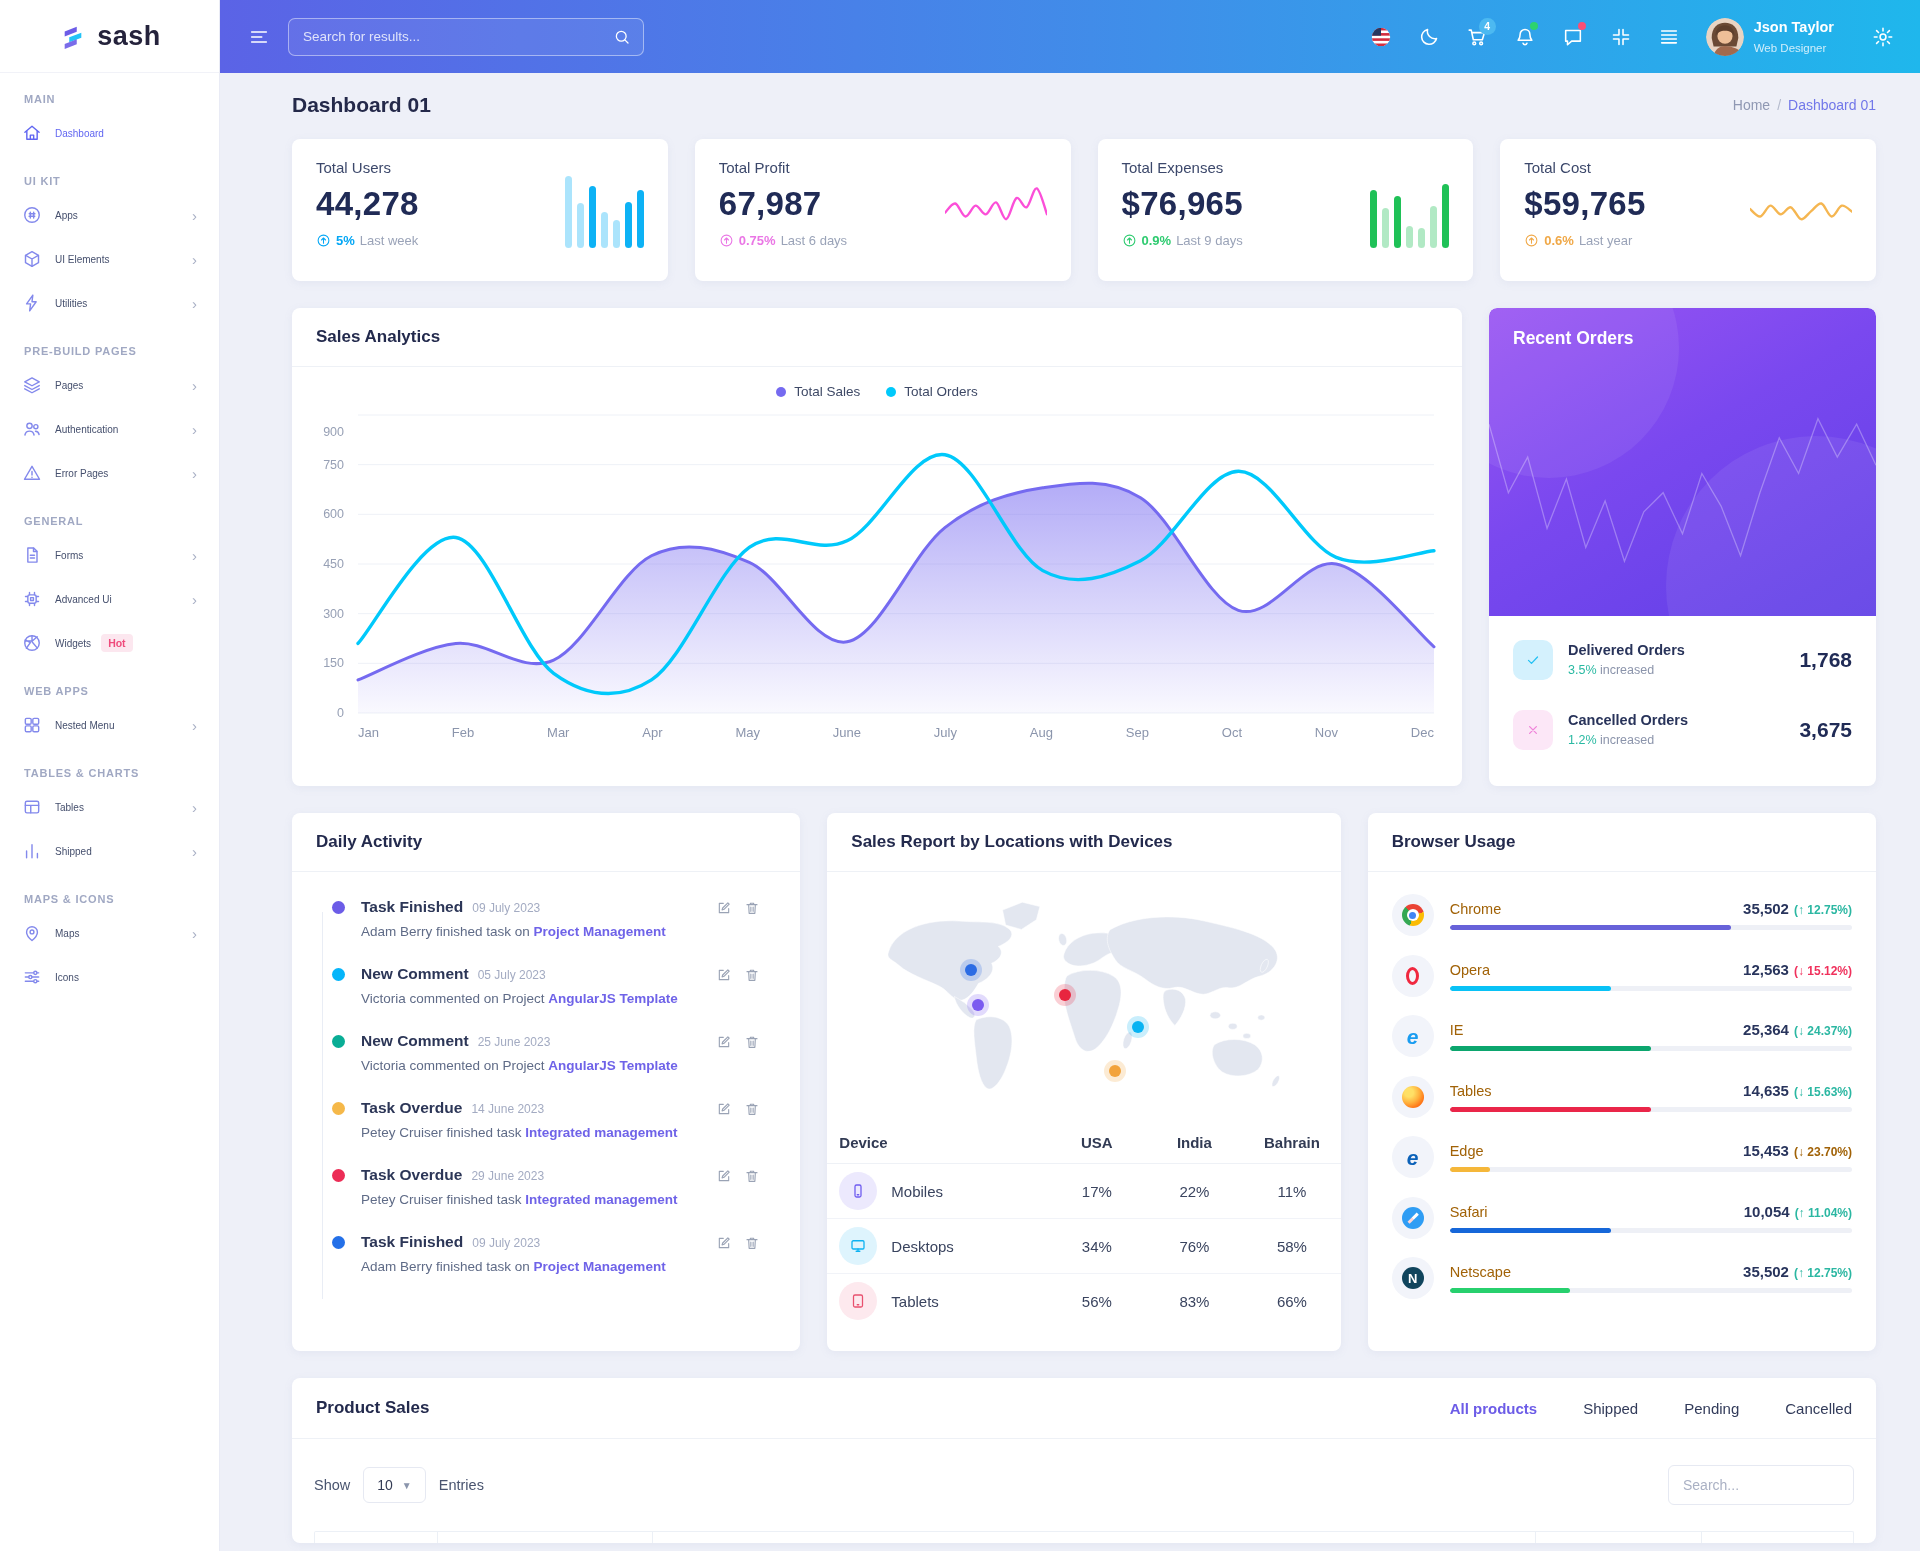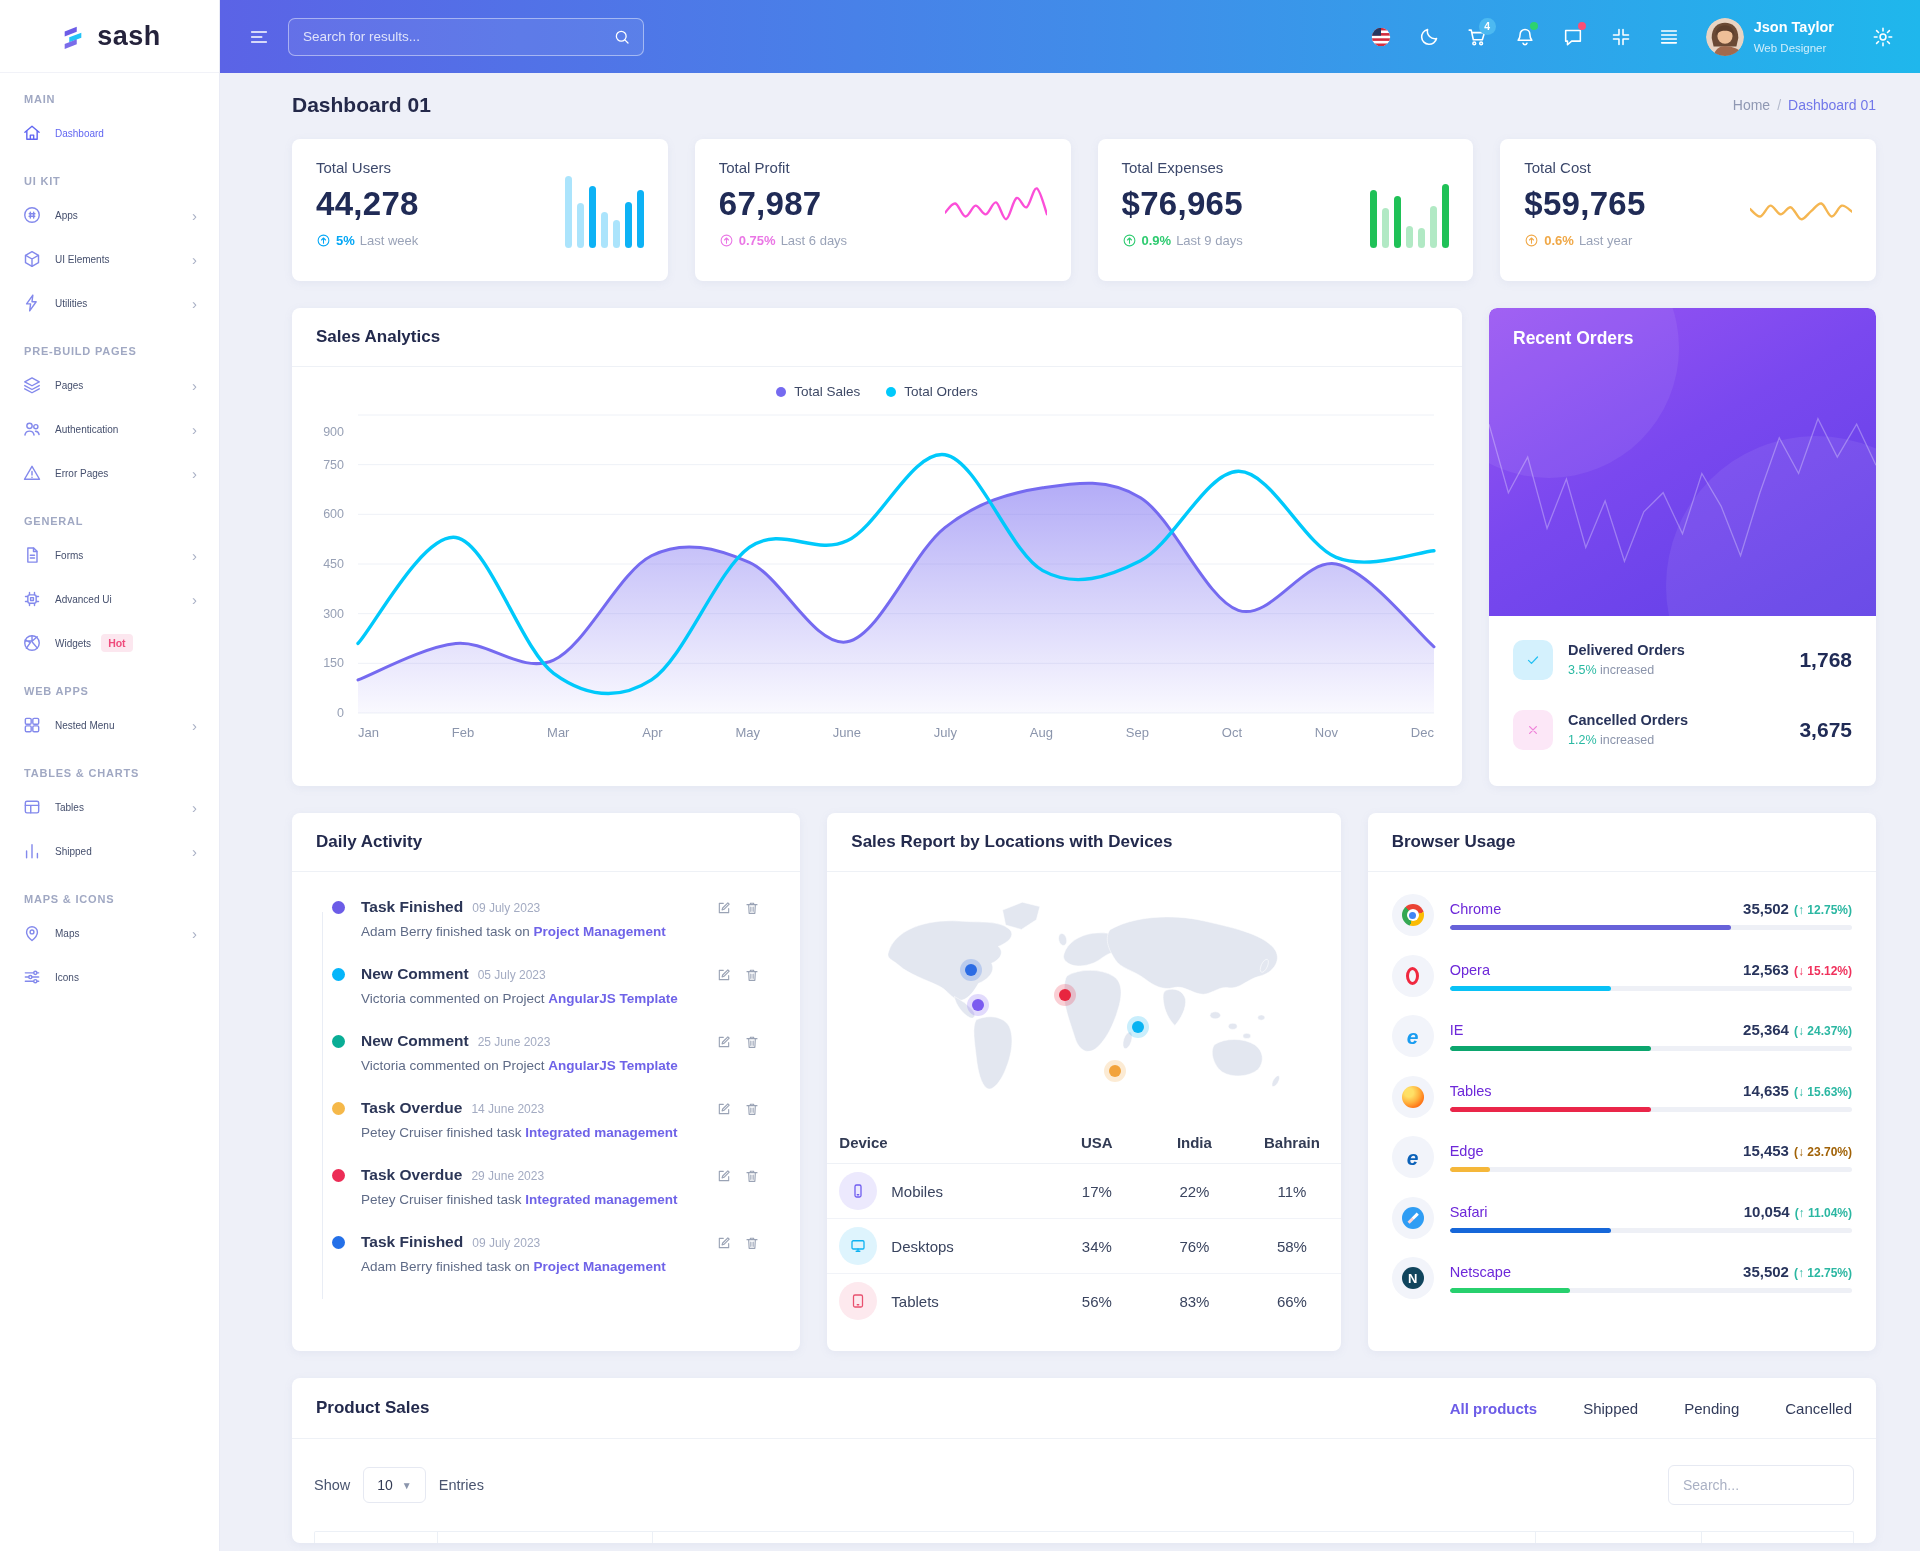--- a/index.html
+++ b/index.html
@@ -129,21 +129,21 @@
   .dev-cell{display:flex;align-items:center;gap:14px;}
   .dev-ic{width:38px;height:38px;border-radius:50%;display:flex;align-items:center;justify-content:center;}
   .dev-ic .ic{width:18px;height:18px;}
 
   
   .bu-list{padding:22px 24px 0;flex:1;}
   .bu-row{display:grid;grid-template-columns:42px 1fr;column-gap:16px;align-items:center;margin-bottom:18.5px;}
   .bi{width:42px;height:42px;border-radius:50%;background:#f2f4fa;display:flex;align-items:center;justify-content:center;}
   .bu-main{min-width:0;}
   .bu-line1{display:flex;align-items:baseline;}
-  .bu-name{font-size:14.5px;color:#6d28d9;}
+  .bu-name{font-size:14.5px;color:#a16207;}
   .bu-val{margin-left:auto;font-size:15px;font-weight:700;color:#28345c;}
   .bu-pct{font-size:12px;font-weight:700;margin-left:5px;}
   .bu-track{margin-top:8px;height:5px;border-radius:3px;background:#eef0f6;overflow:hidden;}
   .bu-fill{height:100%;border-radius:3px;}
   .bi-chrome i{width:22px;height:22px;border-radius:50%;background:conic-gradient(from -45deg,#ea4335 0 120deg,#fbbc05 0 240deg,#34a853 0 360deg);position:relative;display:block;}
   .bi-chrome i::after{content:"";position:absolute;inset:5px;background:#fff;border-radius:50%;}
   .bi-chrome i::before{content:"";position:absolute;inset:7.5px;background:#4285f4;border-radius:50%;z-index:2;}
   .bi-opera i{width:13px;height:18px;border:3.5px solid #f0283f;border-radius:50%;display:block;}
   .bi-ie span{font-style:italic;font-weight:700;font-size:21px;color:#1a9cf0;line-height:1;}
   .bi-edge span{font-style:italic;font-weight:700;font-size:21px;color:#0c62b9;line-height:1;}

